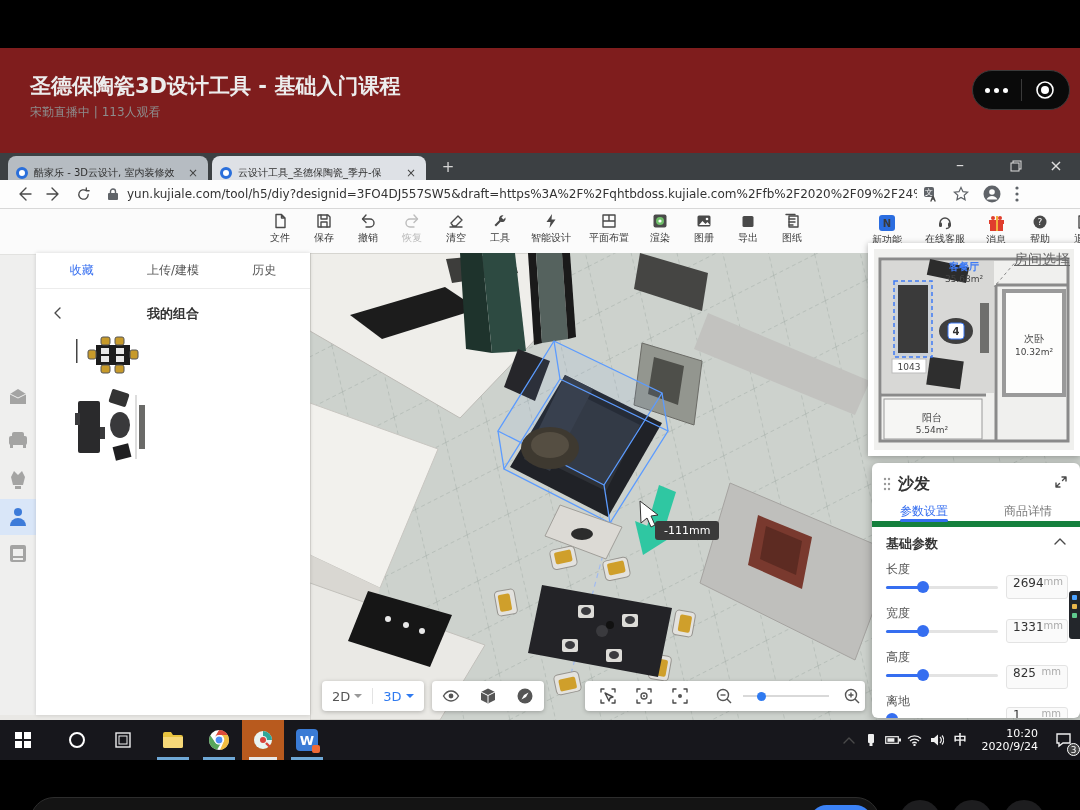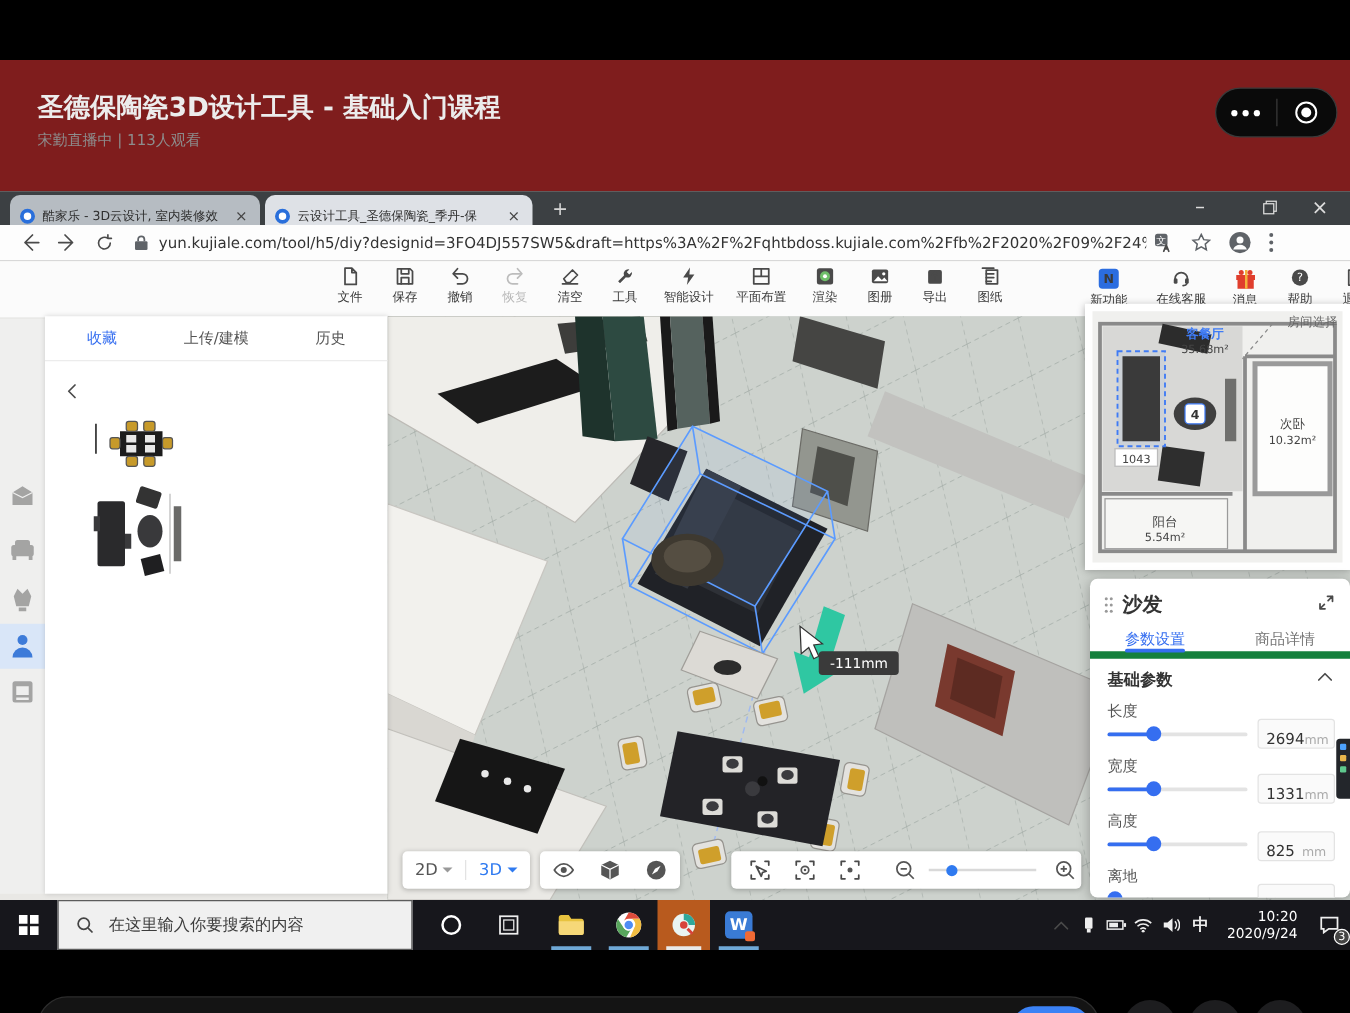--- a/index.html
+++ b/index.html
@@ -47,36 +47,36 @@
   #viewport{left:310px;top:100px;width:770px;height:467px;overflow:hidden;background:#cdd1cc;}
   #tooltip{left:655px;top:368px;background:#3a3a3a;color:#fff;font-size:11px;padding:3px 9px;border-radius:3px;}
   .vp-group{background:#fff;border-radius:4px;box-shadow:0 1px 4px rgba(0,0,0,.25);height:30px;display:flex;align-items:center;}
   .mode{font-size:13px;color:#555;display:flex;align-items:center;padding:0 10px;cursor:pointer;}
   .mode.on{color:#2f7af0;font-weight:normal;}
   .caret{width:0;height:0;border-left:4px solid transparent;border-right:4px solid transparent;border-top:4px solid #999;margin-left:4px;}
   #edgehandle{left:1069px;top:438px;width:11px;height:48px;background:#23262b;border-radius:3px 0 0 3px;}
   #edgehandle i{display:block;width:5px;height:5px;border-radius:1px;margin:4px auto 0;}
   
   #minimap{left:868px;top:90px;width:212px;height:213px;background:#fff;box-shadow:0 1px 6px rgba(0,0,0,.3);}
-  #roomselect{right:10px;top:8px;font-size:10px;color:#666;cursor:pointer;}
+  #roomselect{right:10px;top:8px;font-size:14px;color:#666;cursor:pointer;text-decoration:underline;}
   
   #props{left:872px;top:310px;width:208px;height:255px;background:#fff;border-radius:6px;box-shadow:0 2px 10px rgba(0,0,0,.3);overflow:hidden;}
   #props .hdr{position:absolute;left:0;top:8px;width:100%;height:24px;}
   #props .title{position:absolute;left:26px;top:3px;font-size:16px;font-weight:bold;color:#333;}
   .ptabs{position:absolute;top:36px;left:0;width:100%;height:28px;border-bottom:6px solid #15803d;display:flex;}
   .ptab{flex:1;text-align:center;font-size:12px;color:#777;padding-top:4px;cursor:pointer;position:relative;}
   .ptab.on{color:#356ef0;}
   .ptab.on:after{content:"";position:absolute;left:50%;margin-left:-24px;bottom:-1px;width:48px;height:3px;background:#356ef0;border-radius:2px;}
   .psec{position:absolute;top:72px;left:14px;font-size:13px;font-weight:bold;color:#333;}
   .prow-label{position:absolute;left:14px;font-size:12px;color:#555;}
   .slider{position:absolute;left:14px;width:112px;height:12px;cursor:pointer;}
   .slider .track{position:absolute;left:0;top:5px;width:100%;height:3px;background:#e3e3e3;border-radius:2px;}
   .slider .fill{position:absolute;left:0;top:5px;height:3px;background:#356ef0;border-radius:2px;}
   .slider .thumb{position:absolute;top:0;width:12px;height:12px;border-radius:50%;background:#356ef0;}
-  .pinput{position:absolute;left:134px;width:62px;height:24px;background:#fafafa;border:1px solid #e3e3e3;border-radius:3px;font-size:12px;color:#333;display:flex;align-items:flex-end;padding:0 6px;}
+  .pinput{position:absolute;left:134px;width:62px;height:24px;background:#fafafa;border:1px solid #e3e3e3;border-radius:3px;font-size:12px;color:#333;display:flex;align-items:flex-start;padding:0 6px;}
   .pinput b{font-weight:normal;flex:1;}
   .pinput em{font-style:normal;color:#aaa;font-size:10px;}
   
   #taskbar{left:0;top:672px;width:1080px;height:40px;background:#17171c;display:flex;align-items:center;}
   .tb-btn{width:46px;height:40px;display:flex;align-items:center;justify-content:center;cursor:pointer;position:relative;}
   #tb-search{width:284px;height:40px;background:#f0f0f0;border:1px solid #5c5c5c;display:flex;align-items:center;}
   #tb-search input{border:0;outline:0;background:transparent;font-size:13px;color:#222;width:230px;}
   #tb-search input::placeholder{color:#3c3c3c;}
   .underline{position:absolute;bottom:0;left:7px;right:7px;height:3px;background:#6fa8d6;}
   #tray{margin-left:auto;display:flex;align-items:center;height:40px;}
@@ -430,20 +430,21 @@
     <div class="abs" id="catalog">
       <div class="cat-tabs">
         <div class="cat-tab on">收藏</div>
         <div class="cat-tab">上传/建模</div>
         <div class="cat-tab">历史</div>
       </div>
       <div class="cat-sec">
         <svg class="abs ic" style="left:16px;top:5px" width="12" height="14" viewBox="0 0 12 14">
             <path class="s" d="M8 2L3 7l5 5"></path>
           </svg>
+        <div class="abs" style="left:0;width:100%;text-align:center;font-size:13px;font-weight:bold;color:#333;top:4px">我的组合</div>
       </div>
 
       <svg class="abs ic" style="left:38px;top:80px" width="74" height="44" viewBox="0 0 74 44">
         <rect width="74" height="44" fill="#fff"></rect>
         <rect x="2" y="6" width="1.5" height="24" fill="#444"></rect>
         <rect x="22" y="12" width="34" height="20" fill="#1c1c1c"></rect>
         <g fill="#c79a2a" stroke="#555">
           <rect x="27" y="4" width="9" height="8" rx="2"></rect>
             <rect x="41" y="4" width="9" height="8" rx="2"></rect>
           <rect x="27" y="32" width="9" height="8" rx="2"></rect>
@@ -640,27 +641,20 @@
     <div class="tb-btn">
       <svg class="ic" width="16" height="16" viewBox="0 0 16 16">
           <g fill="#fff">
             <rect width="7" height="7"></rect>
             <rect x="9" width="7" height="7"></rect>
             <rect y="9" width="7" height="7"></rect>
             <rect x="9" y="9" width="7" height="7"></rect>
           </g>
         </svg>
     </div>
-    <div id="tb-search">
-      <svg class="ic" style="margin:0 10px 0 14px" width="14" height="14" viewBox="0 0 14 14">
-          <circle cx="6" cy="6" r="4.5" fill="none" stroke="#444" stroke-width="1.4"></circle>
-          <path d="M9.5 9.5L13 13" stroke="#444" stroke-width="1.4"></path>
-        </svg>
-      <input type="text" placeholder="在这里输入你要搜索的内容" style="">
-    </div>
     <div class="tb-btn" style="margin-left:8px">
       <svg class="ic" width="18" height="18" viewBox="0 0 18 18">
           <circle cx="9" cy="9" r="7" fill="none" stroke="#fff" stroke-width="2"></circle>
         </svg>
     </div>
     <div class="tb-btn">
       <svg class="ic" width="18" height="18" viewBox="0 0 18 18">
           <rect x="2" y="2" width="14" height="14" fill="none" stroke="#eee" stroke-width="1.4"></rect>
           <rect x="5" y="5" width="8" height="8" fill="none" stroke="#eee" stroke-width="1"></rect>
         </svg>

